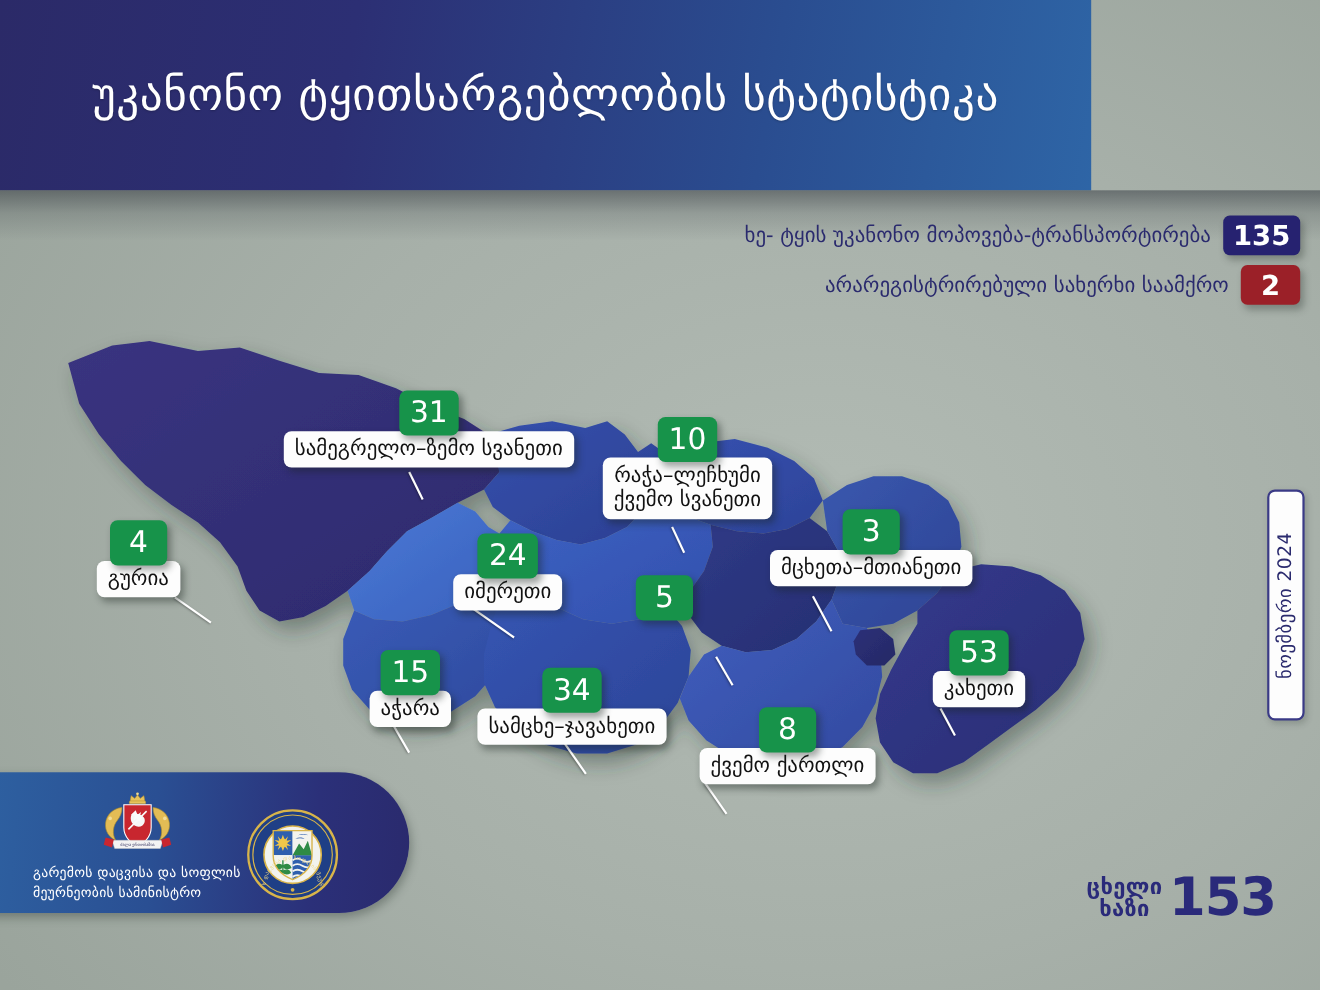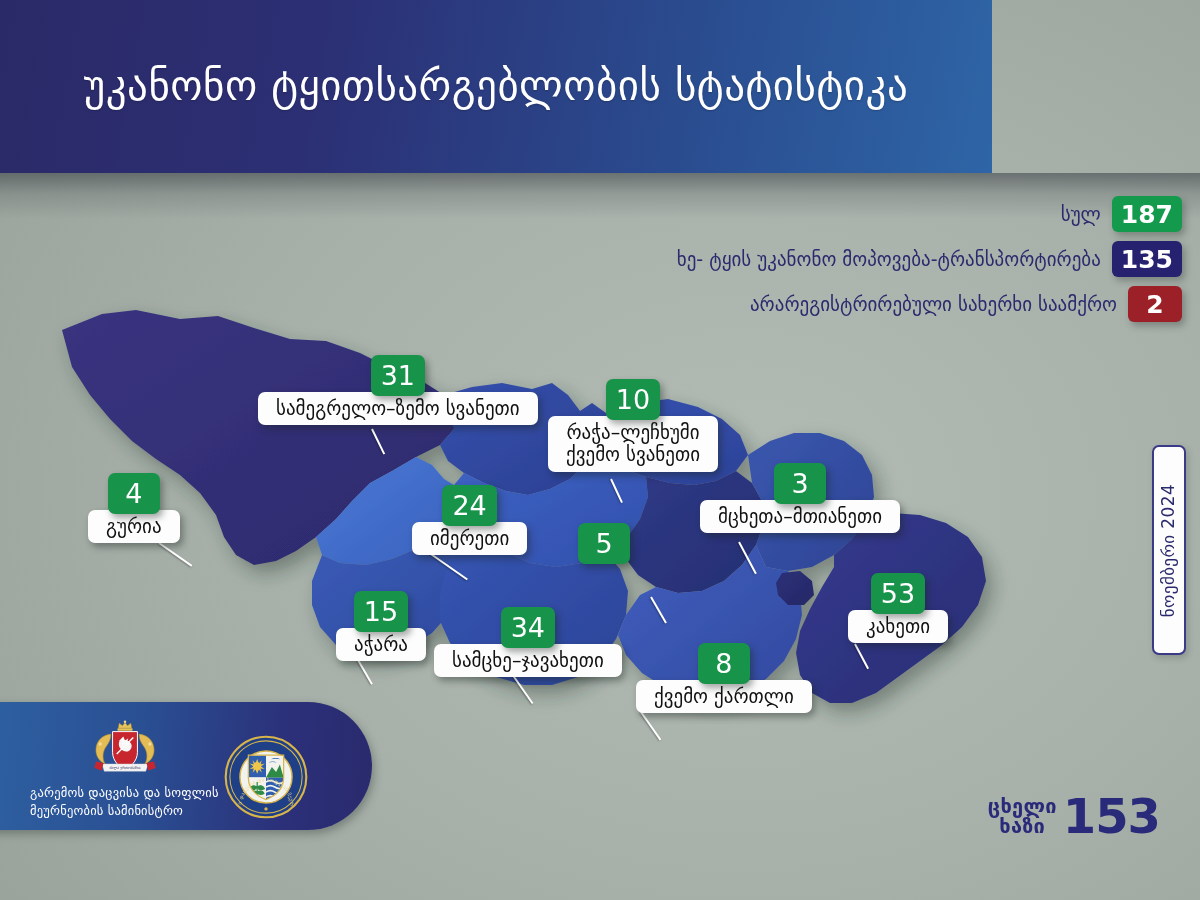--- a/index.html
+++ b/index.html
@@ -76,21 +76,21 @@
   .marker{ position:absolute; z-index:5; }
   .num-box{
     display:inline-flex; align-items:center; justify-content:center;
     background:#17934a; color:#fff; border-radius:7px;
     font-size:27px; font-weight:400; line-height:1;
     min-width:52px; height:41px; padding:0 10px;
     box-shadow:3px 4px 7px rgba(25,35,30,.40);
   }
   .name-box{
     display:inline-block; background:#fdfdfd; color:#111; border-radius:7px;
-    font-size:19px; line-height:1.18; padding:5px 18px 6px; white-space:nowrap;
+    font-size:19px; line-height:1.18; padding:5px 10px 6px; white-space:nowrap;
     box-shadow:3px 4px 7px rgba(25,35,30,.40); text-align:center;
   }
   .marker.stack{ display:flex; flex-direction:column; }
   .marker.stack .num-box{ align-self:center; margin-bottom:-4px; position:relative; z-index:2;}
   .leader{ position:absolute; z-index:4; background:#fff; height:2px; transform-origin:0 50%;
            box-shadow:0 1px 2px rgba(0,0,0,.35); }
 
   
   #brandbar{
     position:absolute; left:-28px; top:702px; width:400px; height:128px;
@@ -117,24 +117,20 @@
 </head>
 <body>
 
 <div id="stage">
 
   <div id="header">
     <div id="page-title">უკანონო ტყითსარგებლობის სტატისტიკა</div>
   </div>
 
   <div id="legend">
-    <div class="legend-row">
-      <span class="legend-label">სულ</span>
-      <span class="legend-badge badge-total">187</span>
-    </div>
     <div class="legend-row">
       <span class="legend-label">ხე- ტყის უკანონო  მოპოვება-ტრანსპორტირება</span>
       <span class="legend-badge badge-transport">135</span>
     </div>
     <div class="legend-row">
       <span class="legend-label">არარეგისტრირებული სახერხი საამქრო</span>
       <span class="legend-badge badge-court">2</span>
     </div>
   </div>
 

